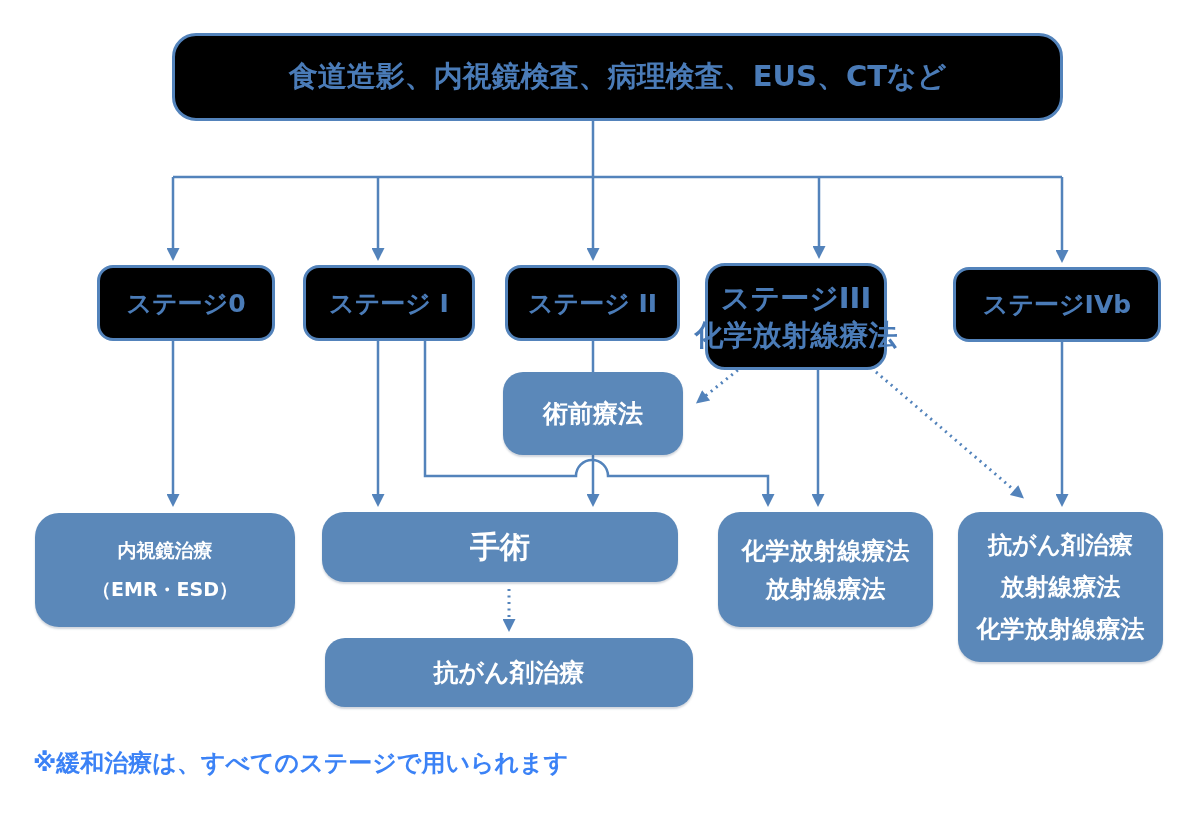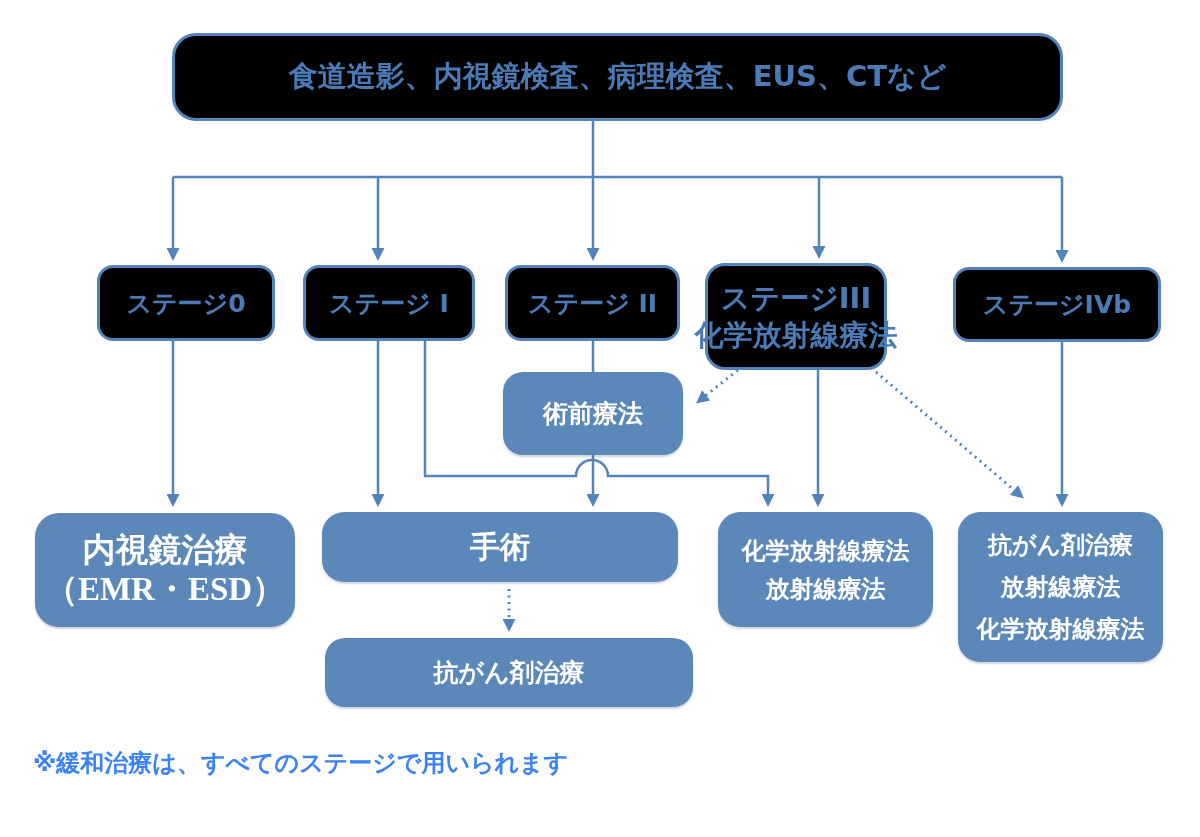--- a/index.html
+++ b/index.html
@@ -17,21 +17,21 @@
   .obox { background:#000000; border:3px solid #5383BB; color:#4A7BB7; }
   .fbox { background:#5B88B9; color:#ffffff; box-shadow:0 2px 2px rgba(70,90,120,0.25); }
 
   #top-box        { left:172px; top:33px;  width:891px; height:88px;  border-radius:24px; font-size:29px; }
   #stage-0        { left:97px;  top:265px; width:178px; height:76px;  border-radius:16px; font-size:25px;text-align:right; }
   #stage-1        { left:303px; top:265px; width:172px; height:76px;  border-radius:16px; font-size:25px; }
   #stage-2        { left:505px; top:265px; width:175px; height:76px;  border-radius:16px; font-size:25px; }
   #stage-3-4a     { left:705px; top:263px; width:182px; height:107px; border-radius:20px; font-size:29px; line-height:37px; }
   #stage-4b       { left:953px; top:267px; width:208px; height:75px;  border-radius:16px; font-size:25px; }
   #preop          { left:503px; top:372px; width:180px; height:83px;  border-radius:20px; font-size:25px; }
-  #endoscopic     { left:35px;  top:513px; width:260px; height:114px; border-radius:24px; font-size:33px; line-height:39px;font-family:Liberation Serif, serif; }
+  #endoscopic     { left:35px;  top:513px; width:260px; height:114px; border-radius:24px; font-size:19px; line-height:39px; }
   #surgery        { left:322px; top:512px; width:356px; height:70px;  border-radius:22px; font-size:30px; }
   #chemoradio     { left:718px; top:512px; width:215px; height:115px; border-radius:22px; font-size:24px; line-height:38px; }
   #stage4b-options{ left:958px; top:512px; width:205px; height:150px; border-radius:22px; font-size:24px; line-height:42px; }
   #chemo          { left:325px; top:638px; width:368px; height:69px;  border-radius:20px; font-size:25px; }
 
   .note { position:absolute; z-index:2; left:33px; color:#3b82f6; font-size:24px; white-space:nowrap; }
   #note-1 { top:747px; }
   #note-2 { top:791px; }
 </style>
 </head>

